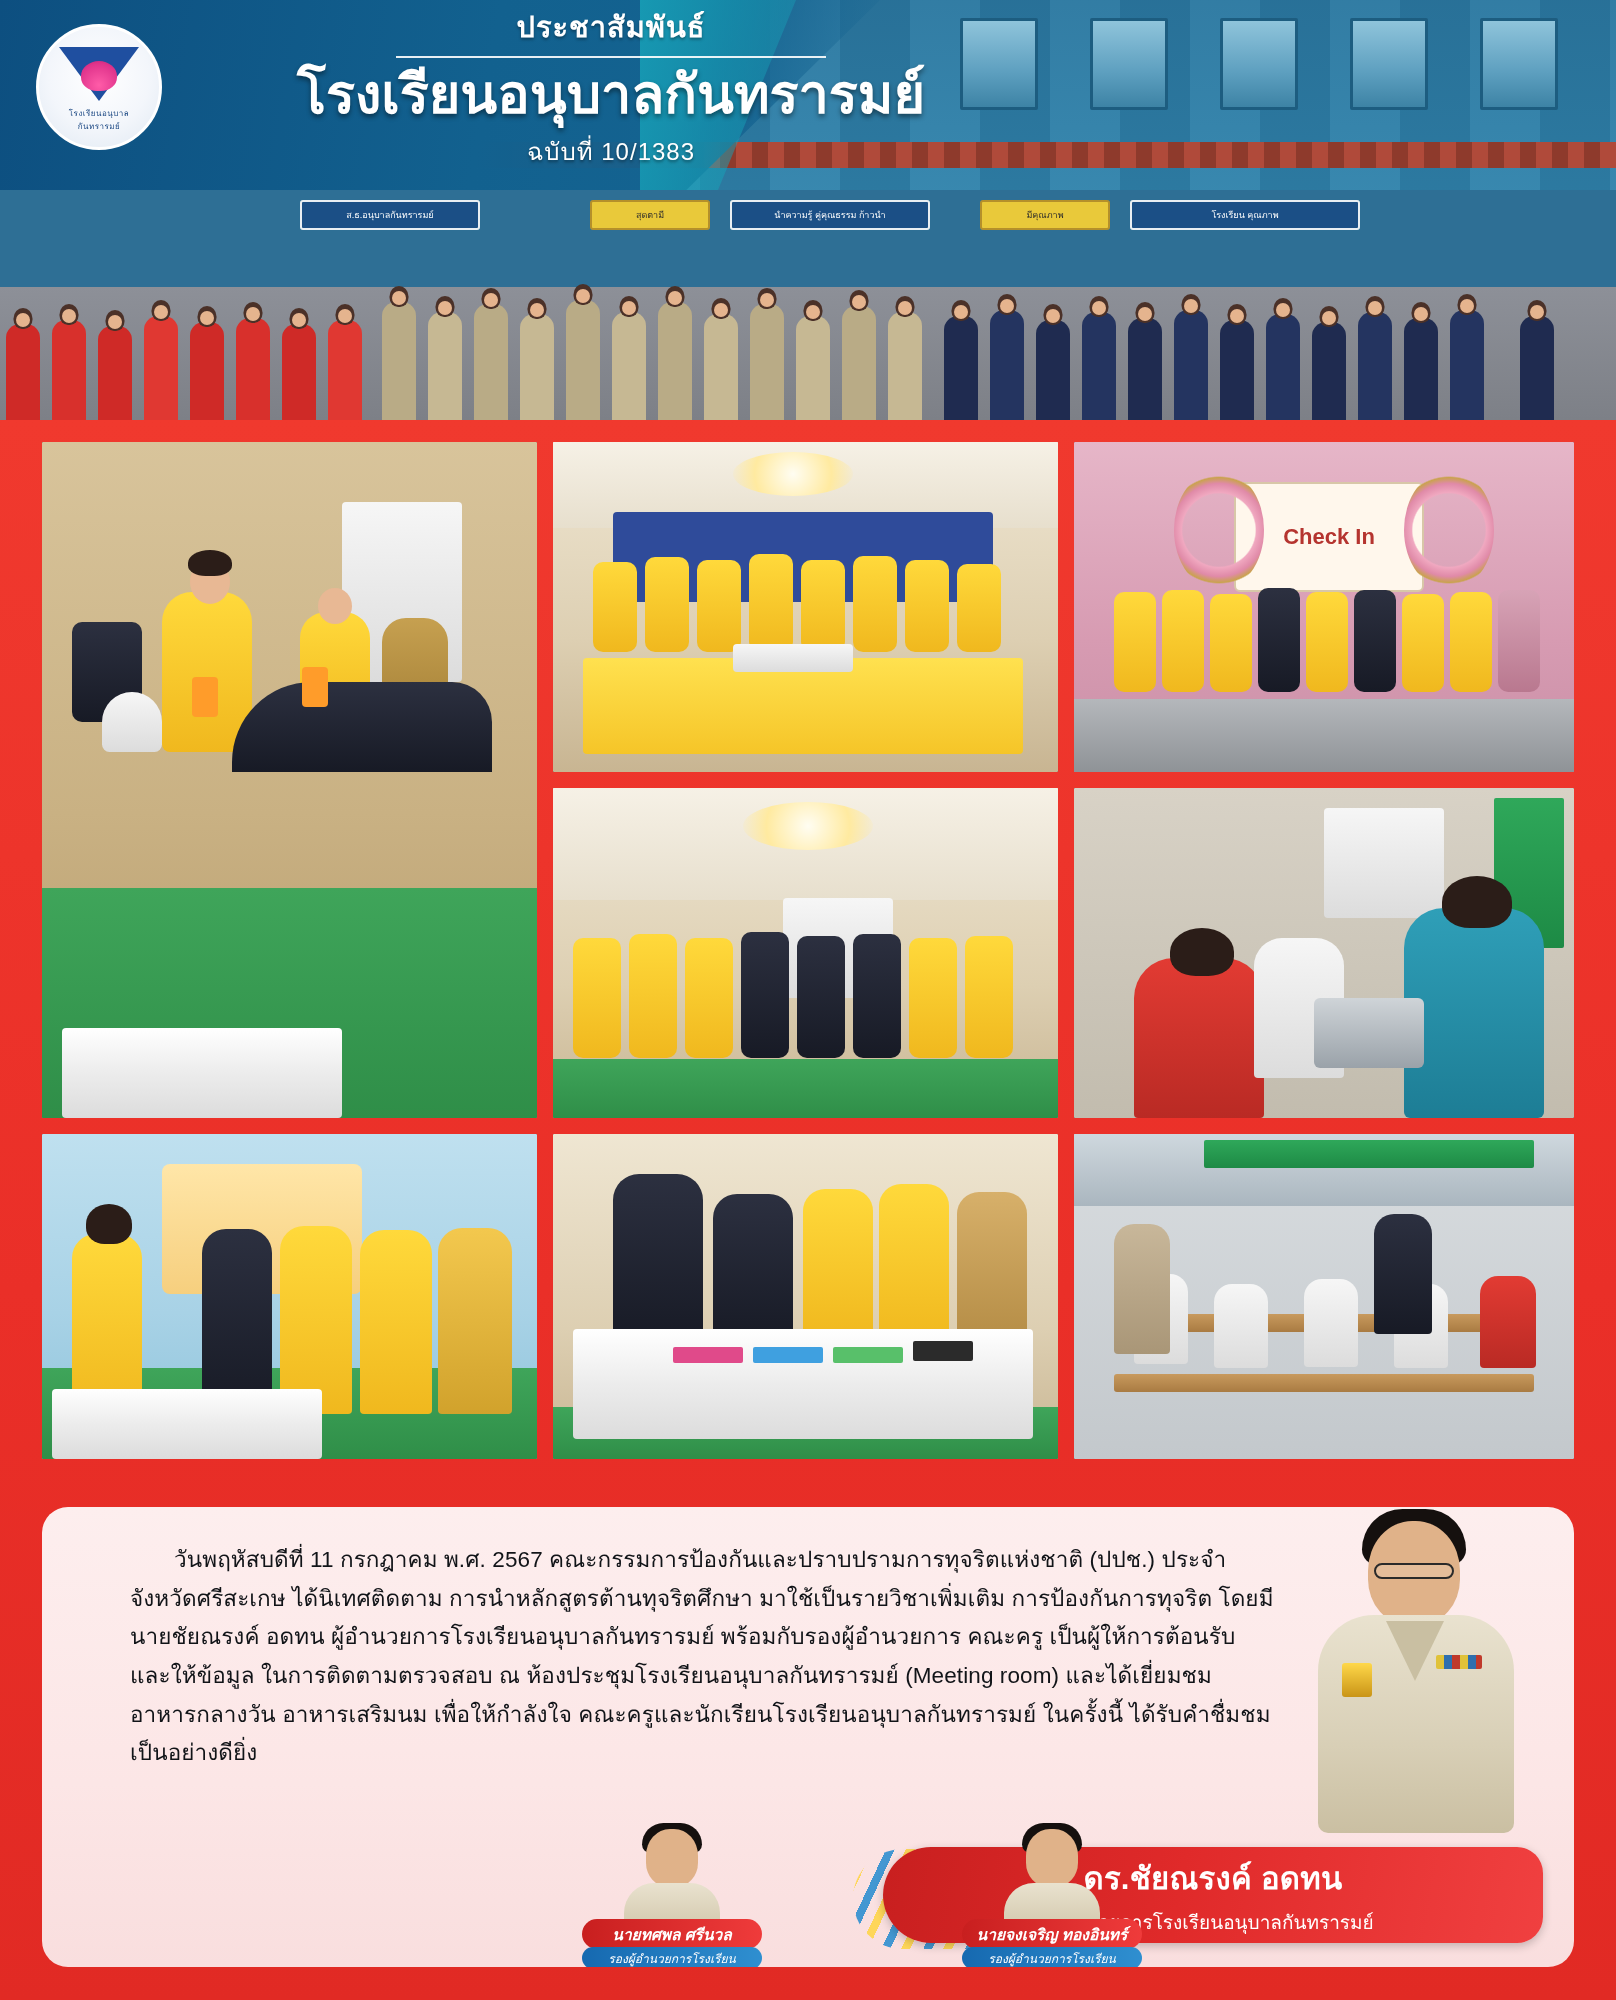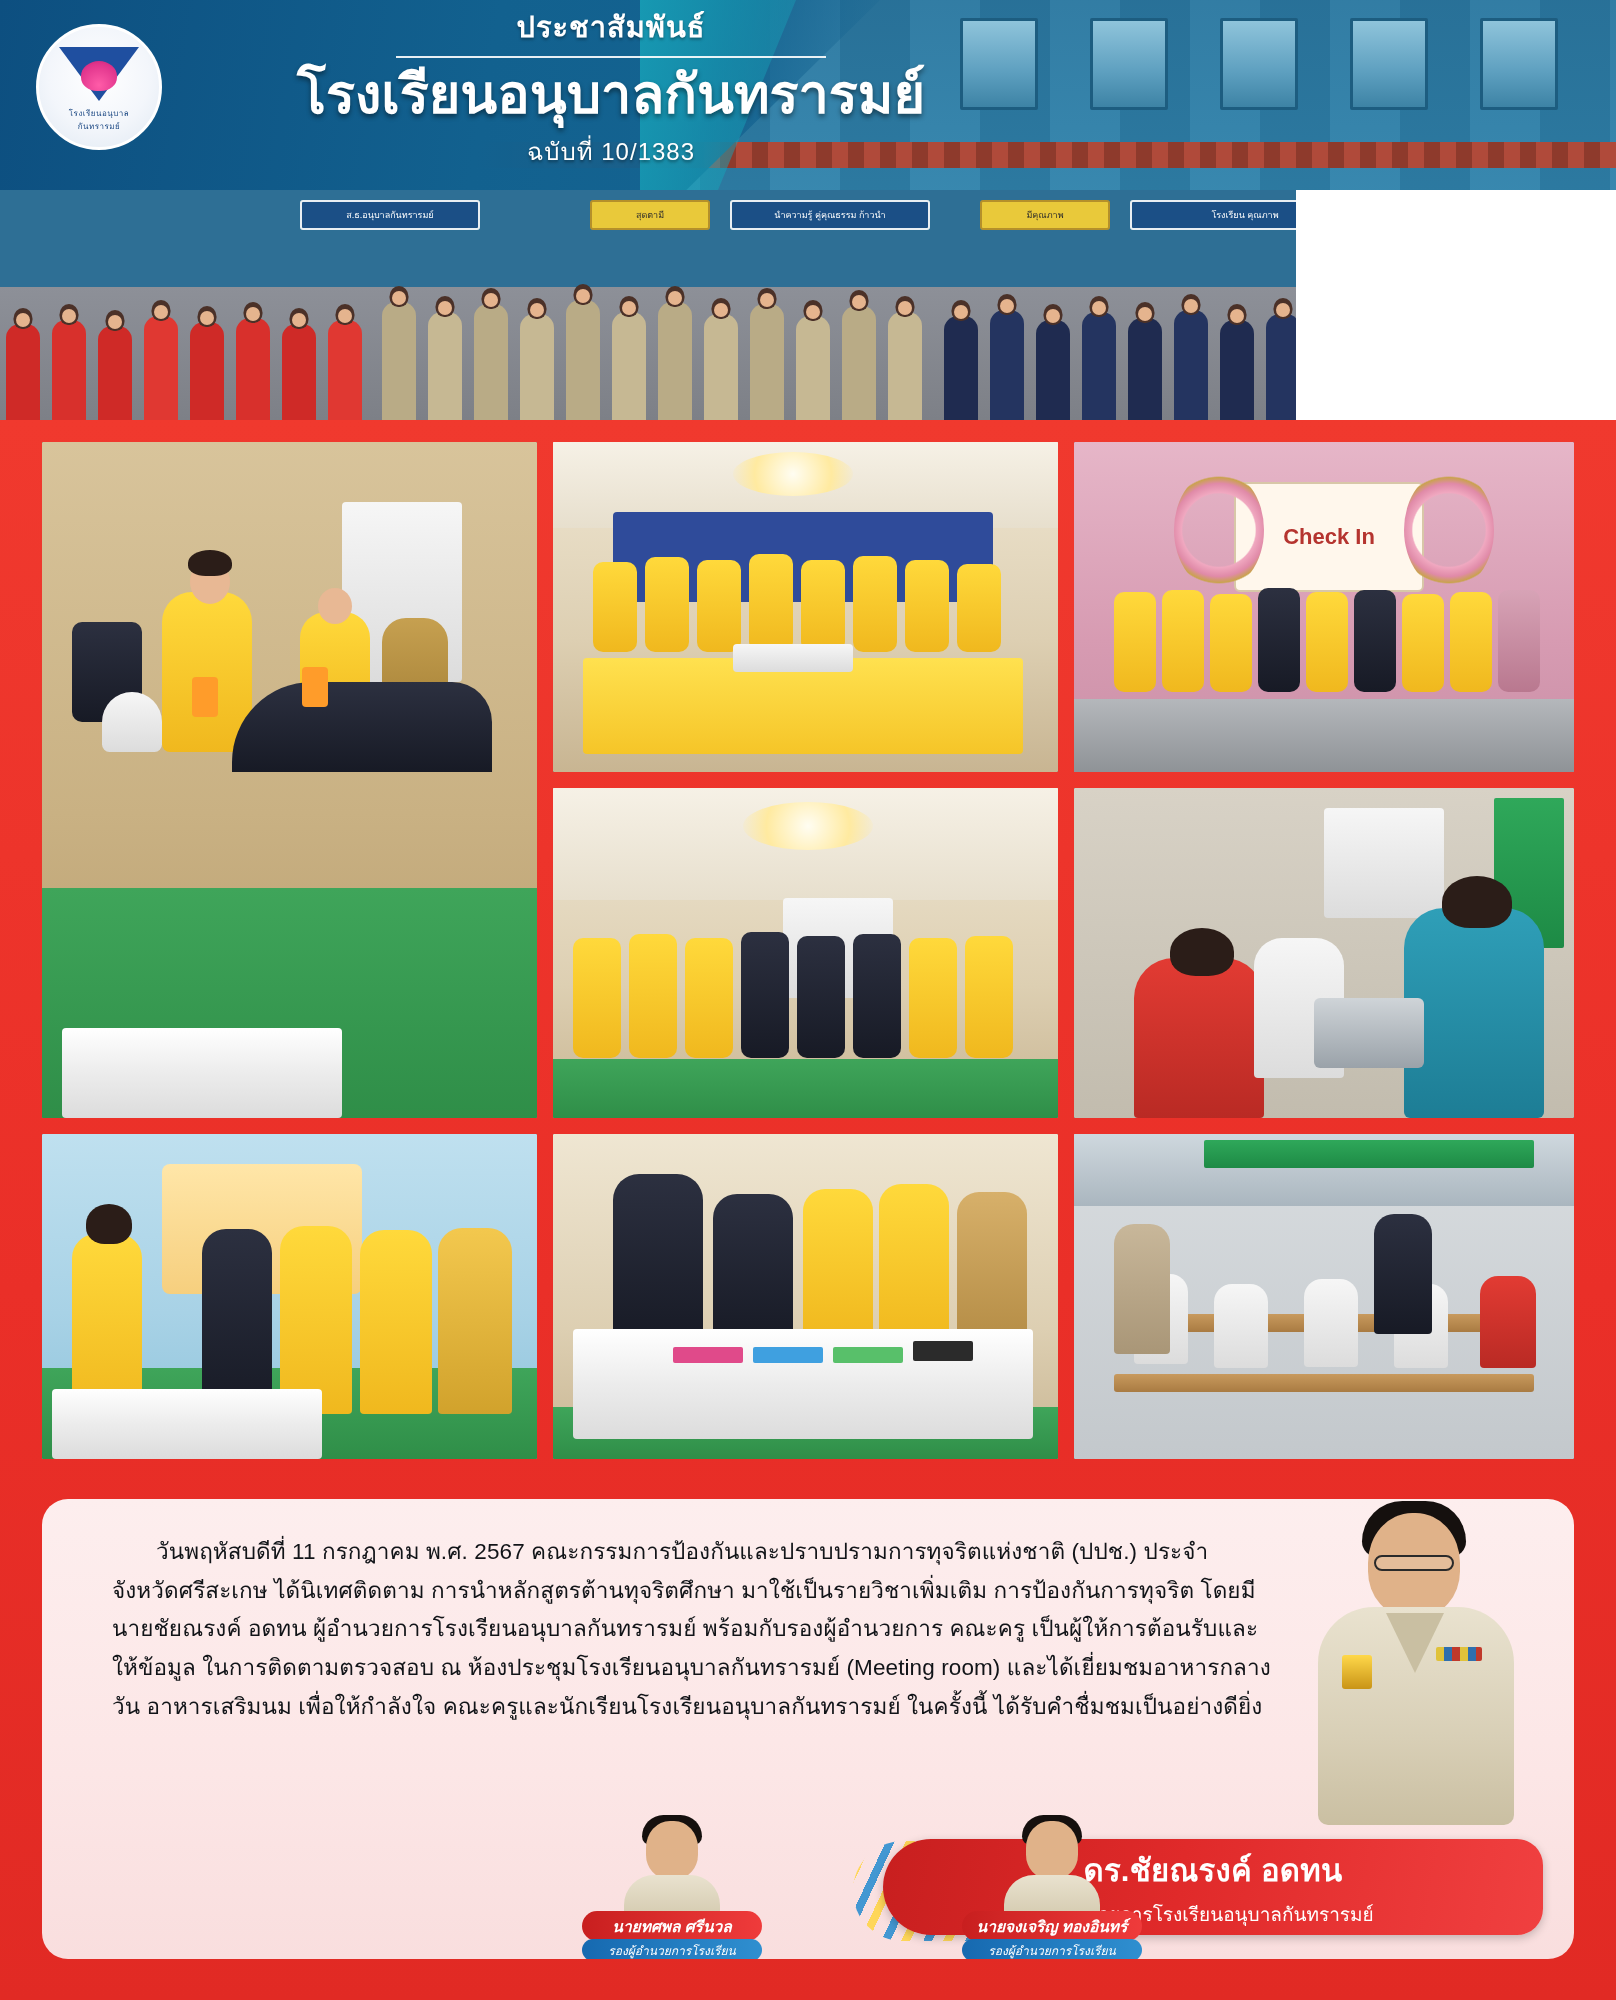--- a/index.html
+++ b/index.html
@@ -127,21 +127,21 @@
   .issue {
     margin-top: 8px;
     font-size: 24px;
     letter-spacing: 1px;
     text-shadow: 0 2px 3px rgba(0,0,0,.4);
   }
 
   
   .group-photo {
     position: relative;
-    width: 1296px;
+    width: 1616px;
     height: 230px;
     overflow: hidden;
     background: #6b6f78;
   }
   .gp-building {
     position: absolute; inset: 0;
     background: linear-gradient(180deg, #2e6f95 0%, #2e6f95 42%, #8d9098 42%, #7d8087 100%);
   }
   .gp-signs {
     position: absolute;
@@ -251,26 +251,26 @@
     color:#b5342f; font-weight:bold;
   }
   .pot { position:absolute; background: linear-gradient(180deg,#cfd4d8 0%, #9aa2a9 100%); border-radius: 6px; }
   .canteen-roof { position:absolute; left:0; right:0; top:0; height:22%; background: linear-gradient(180deg,#cfd8de 0%,#aab6bf 100%); }
   .bench { position:absolute; background: linear-gradient(180deg,#c89a5e 0%,#a97b42 100%); border-radius:3px; }
   .banner-green { position:absolute; background: linear-gradient(180deg,#2fa85a 0%,#1d8a45 100%); border-radius:2px; }
 
   
   .text-panel {
     position: relative;
-    margin-top: 12px;
+    margin-top: 20px;
     width: 1532px;
     height: 460px;
     background: linear-gradient(180deg, #fdeeee 0%, #fce6e6 60%, #f9dede 100%);
     border-radius: 26px;
-    padding: 34px 300px 0 70px;
+    padding: 34px 300px 0 88px;
     overflow: hidden;
   }
   .body-text {
     font-size: 22.5px;
     line-height: 1.72;
     color: #111418;
     text-indent: 44px;
     letter-spacing: .1px;
   }
 

